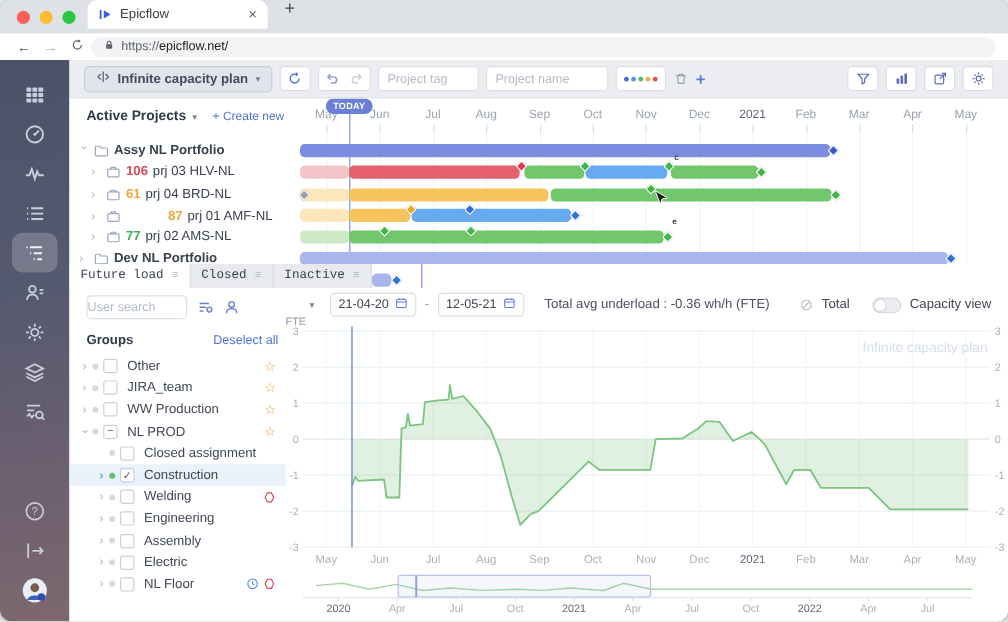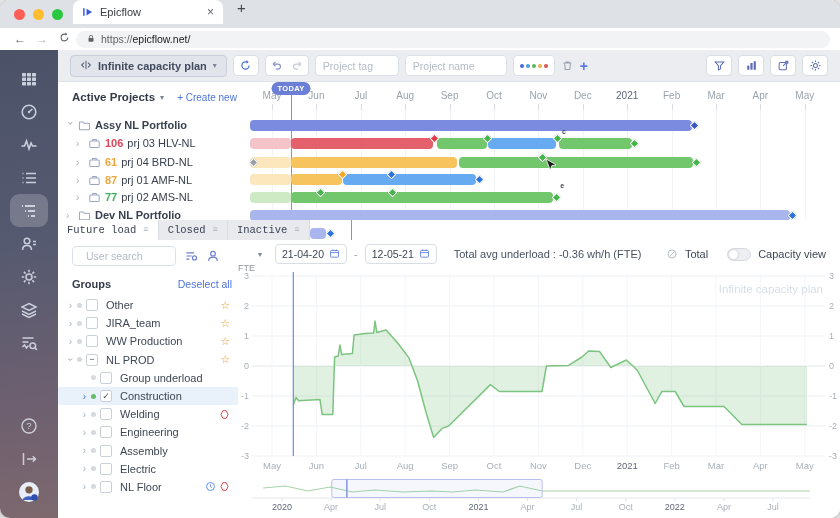--- a/index.html
+++ b/index.html
@@ -75,21 +75,21 @@
   
   .tabsrow{height:20px;display:flex;background:#e8eaee;}
   .vtab{display:flex;align-items:center;gap:7px;padding:0 9px;font-size:10.5px;color:#3c4354;border-right:1px solid #d9dde3;font-family:Liberation Mono, monospace;}
   .vtab.active{background:#fff;}
   .vtab .ham{color:#aeb5bf;font-size:9px;}
   .tabs-right{flex:1;background:#fff;position:relative;overflow:hidden;}
   
   .bottom{flex:1;display:flex;background:#fff;position:relative;}
   .left-panel{width:180px;position:relative;}
   .search-row{position:absolute;top:6px;left:14px;right:6px;display:flex;align-items:center;gap:8px;}
-  .search-input{width:104px;height:20px;border:1px solid #dbe0e6;border-radius:4px;font-size:10.5px;padding:0 13px;outline:none;color:#3f4754;}
+  .search-input{width:84px;height:20px;border:1px solid #dbe0e6;border-radius:4px;font-size:10.5px;padding:0 0;outline:none;color:#3f4754;}
   .search-input::placeholder{color:#b4bbc6;}
   .lp-ic{color:#6c7fd0;display:flex;}
   .lp-ic svg{width:14px;height:14px;}
   .groups-head{position:absolute;top:36px;left:14px;right:6px;height:16px;display:flex;align-items:center;font-size:11px;}
   .groups-title{font-weight:bold;color:#333a47;}
   .deselect{margin-left:auto;color:#4f74d9;font-size:10.5px;}
   .groups-list{position:absolute;top:56px;left:0;right:0;}
   .grow{height:18.2px;display:flex;align-items:center;font-size:11px;color:#3f4754;position:relative;padding-right:8px;}
   .grow.sel{background:#e9f1fb;}
   .grow .chev{color:#aab2bc;font-size:10px;width:9px;text-align:center;}
@@ -413,21 +413,21 @@
               <div class="trow" style="left: 18px; top: 90px;">
                 <span class="chev">›</span>
                 <span style="display: flex;">
                   <svg viewBox="0 0 18 18">
                     <g fill="none" stroke="currentColor" stroke-width="1.4">
                       <rect x="2.5" y="5.5" width="13" height="9" rx="1.4"></rect>
                       <path d="M6.5 5.5V3.5h5v2"></path>
                     </g>
                   </svg>
                 </span>
-                <span class="pnum" style="color: rgb(239, 166, 60);">87</span>
+                <span class="pnum" style="color: rgb(239, 166, 60); margin-left: 35px;">87</span>
                 <span>prj 01 AMF-NL</span>
               </div>
               <div class="trow" style="left: 18px; top: 107px;">
                 <span class="chev">›</span>
                 <span style="display: flex;">
                   <svg viewBox="0 0 18 18">
                     <g fill="none" stroke="currentColor" stroke-width="1.4">
                       <rect x="2.5" y="5.5" width="13" height="9" rx="1.4"></rect>
                       <path d="M6.5 5.5V3.5h5v2"></path>
                     </g>
@@ -606,21 +606,21 @@
                 <span class="cbox">−</span>
                 <span>NL PROD</span>
                 <span class="gtrail">
                   <span class="star">☆</span>
                 </span>
               </div>
               <div class="grow" style="padding-left: 22px;">
                 <span style="width: 9px; display: inline-block;"></span>
                 <span class="gdot"></span>
                 <span class="cbox"></span>
-                <span>Group underload</span>
+                <span>Closed assignment</span>
                 <span class="gtrail"></span>
               </div>
               <div class="grow sel" style="padding-left: 22px;">
                 <span class="chev blue">›</span>
                 <span class="gdot green"></span>
                 <span class="cbox">✓</span>
                 <span>Construction</span>
                 <span class="gtrail"></span>
               </div>
               <div class="grow" style="padding-left: 22px;">

